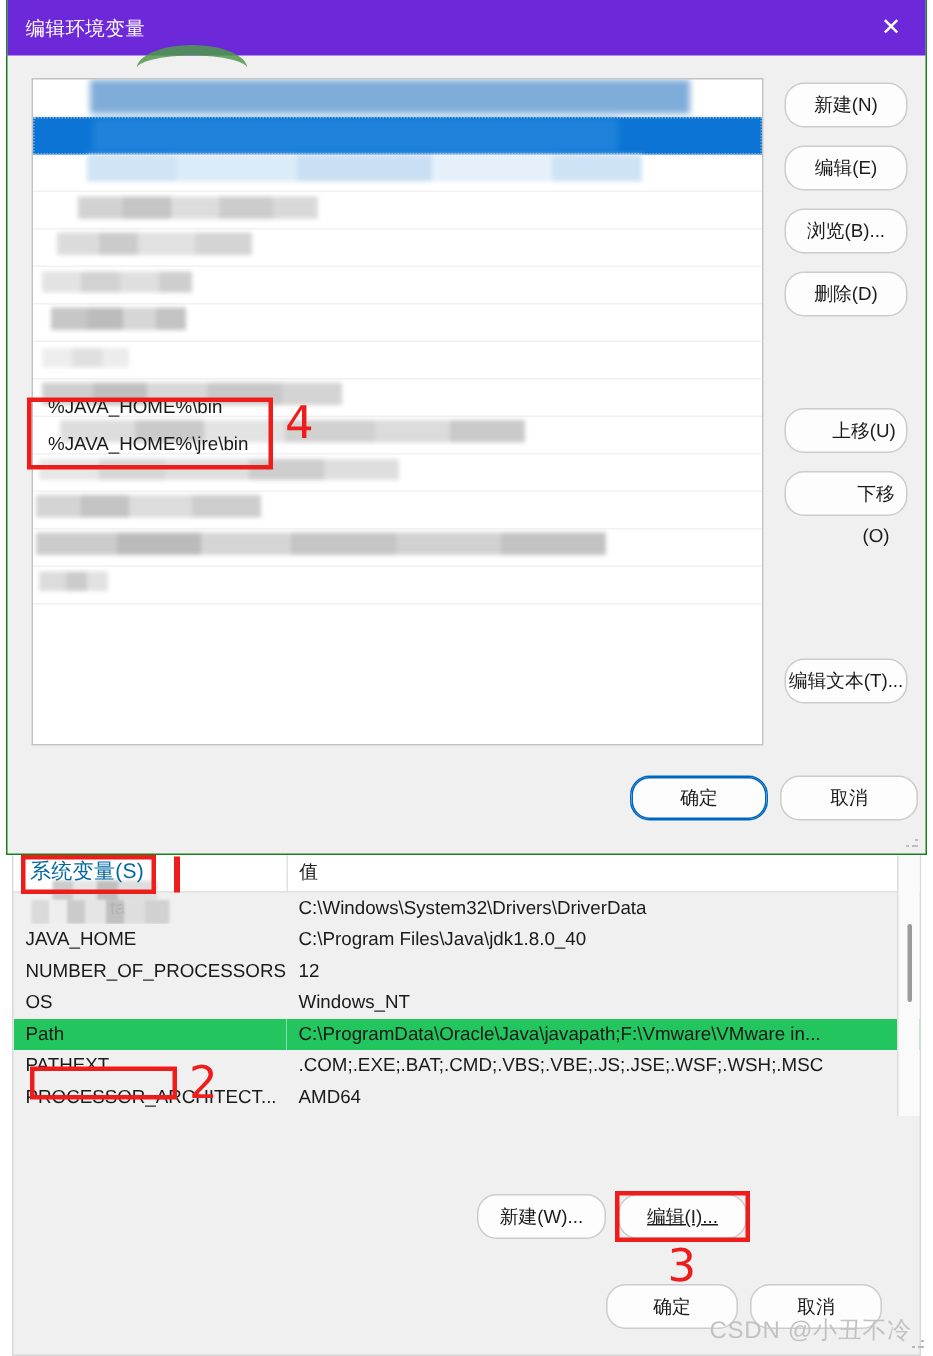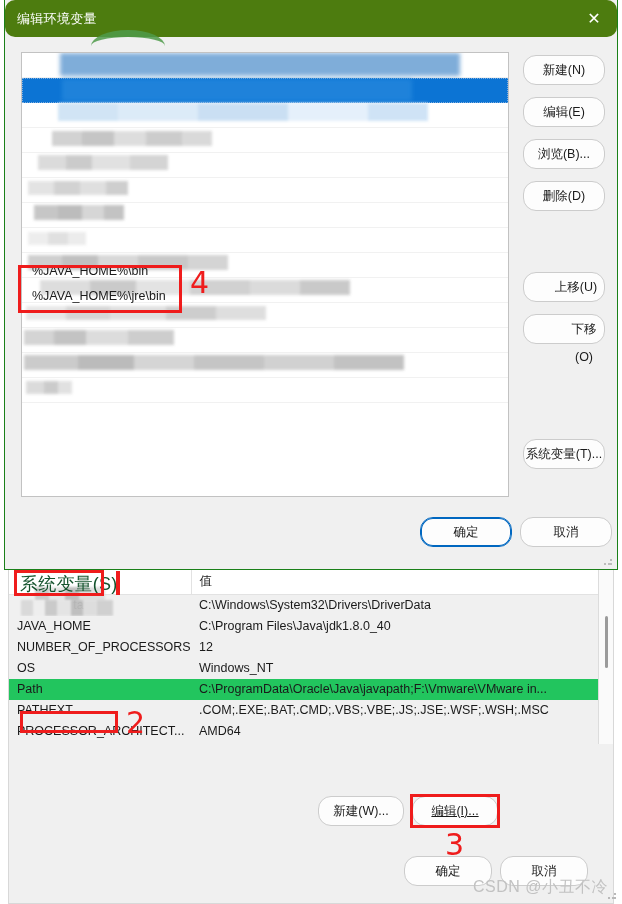--- a/index.html
+++ b/index.html
@@ -15,21 +15,21 @@
   
   .back-window {
     position: absolute;
     left: 8px; top: 570px; width: 606px; height: 334px;
     background: #f0f0f0;
     border: 1px solid #d8d8d8;
     border-top: none;
   }
   .sysvar-label {
     position: absolute; left: 20px; top: 572px;
-    font-size: 18px; color: #14532d; letter-spacing: .2px;
+    font-size: 14px; color: #0369a1; letter-spacing: .2px;
   }
   .tbl { width: 100%; border-collapse: collapse; table-layout: fixed; }
   .tbl th {
     text-align: left; font-weight: normal;
     font-size: 12.5px; color: #1a1a1a;
     padding: 3px 6px 4px 8px;
     background: #ffffff;
     border-bottom: 1px solid #e2e2e2;
     height: 22px;
   }
@@ -116,22 +116,21 @@
   
   .dialog {
     position: absolute;
     left: 4px; top: 0px; width: 614px; height: 570px;
     background: #f0f0f0;
     border: 1px solid #1a8019;
     border-top: none;
   }
   .titlebar {
     position: absolute; left: 0; top: 0; width: 100%; height: 37px;
-    background: #4d7c0f;
-    border-radius: 10px;
+    background: #6d28d9;
   }
   .titlebar .title {
     position: absolute; left: 12px; top: 10px;
     font-size: 13px; color: #ffffff; letter-spacing: .3px;
   }
   .titlebar .close {
     position: absolute; right: 0px; top: 0px;
     width: 46px; height: 37px;
     color: #ffffff; font-size: 16px; line-height: 37px; text-align: center;
     cursor: default;
@@ -368,21 +367,21 @@
         <div>%JAVA_HOME%\jre\bin</div>
       </div>
     </div>
 
     <div class="btn sb1">新建(N)</div>
     <div class="btn sb2">编辑(E)</div>
     <div class="btn sb3">浏览(B)...</div>
     <div class="btn sb4">删除(D)</div>
     <div class="btn sb5">上移(U)</div>
     <div class="btn sb6">下移(O)</div>
-    <div class="btn sb7">系统变量(T)...</div>
+    <div class="btn sb7">编辑文本(T)...</div>
 
     <div class="btn default b-ok1">确定</div>
     <div class="btn b-cancel1">取消</div>
 
     <div class="grip-dialog"></div>
   </div>
 
   <div class="anno-box a-box-path"></div>
   <div class="anno-num a-num-4">4</div>
 

